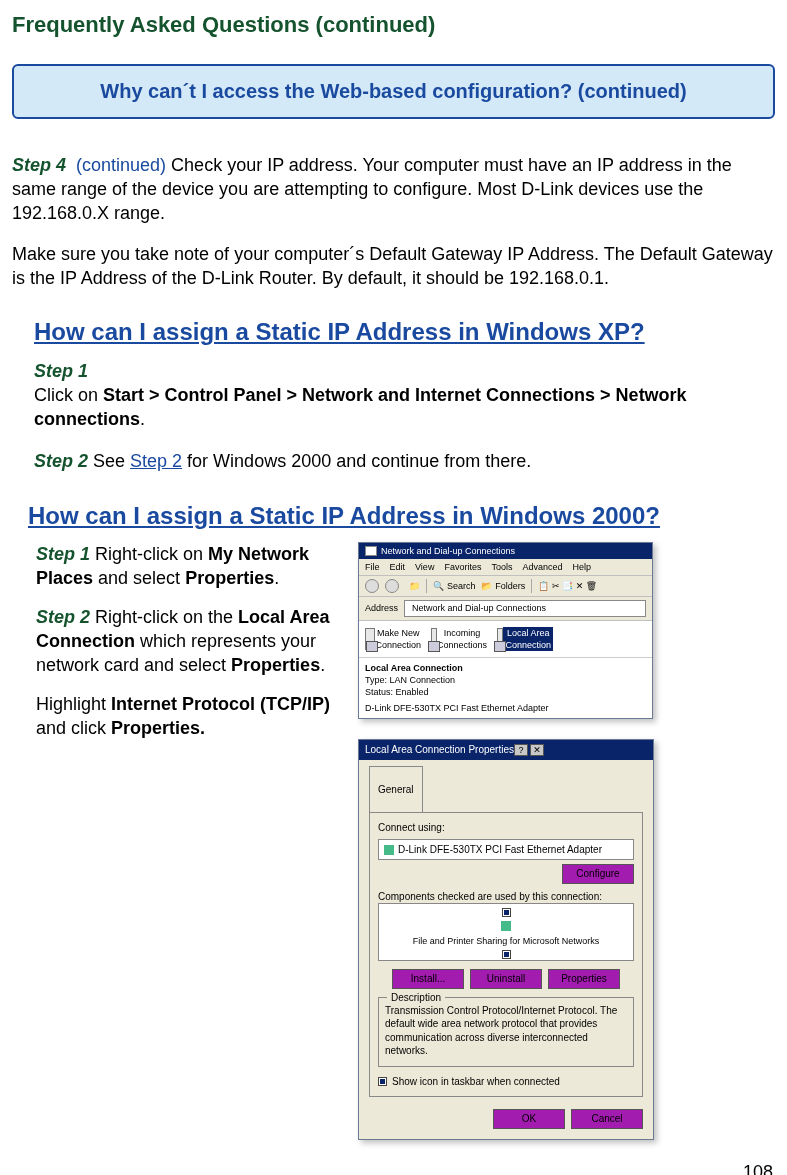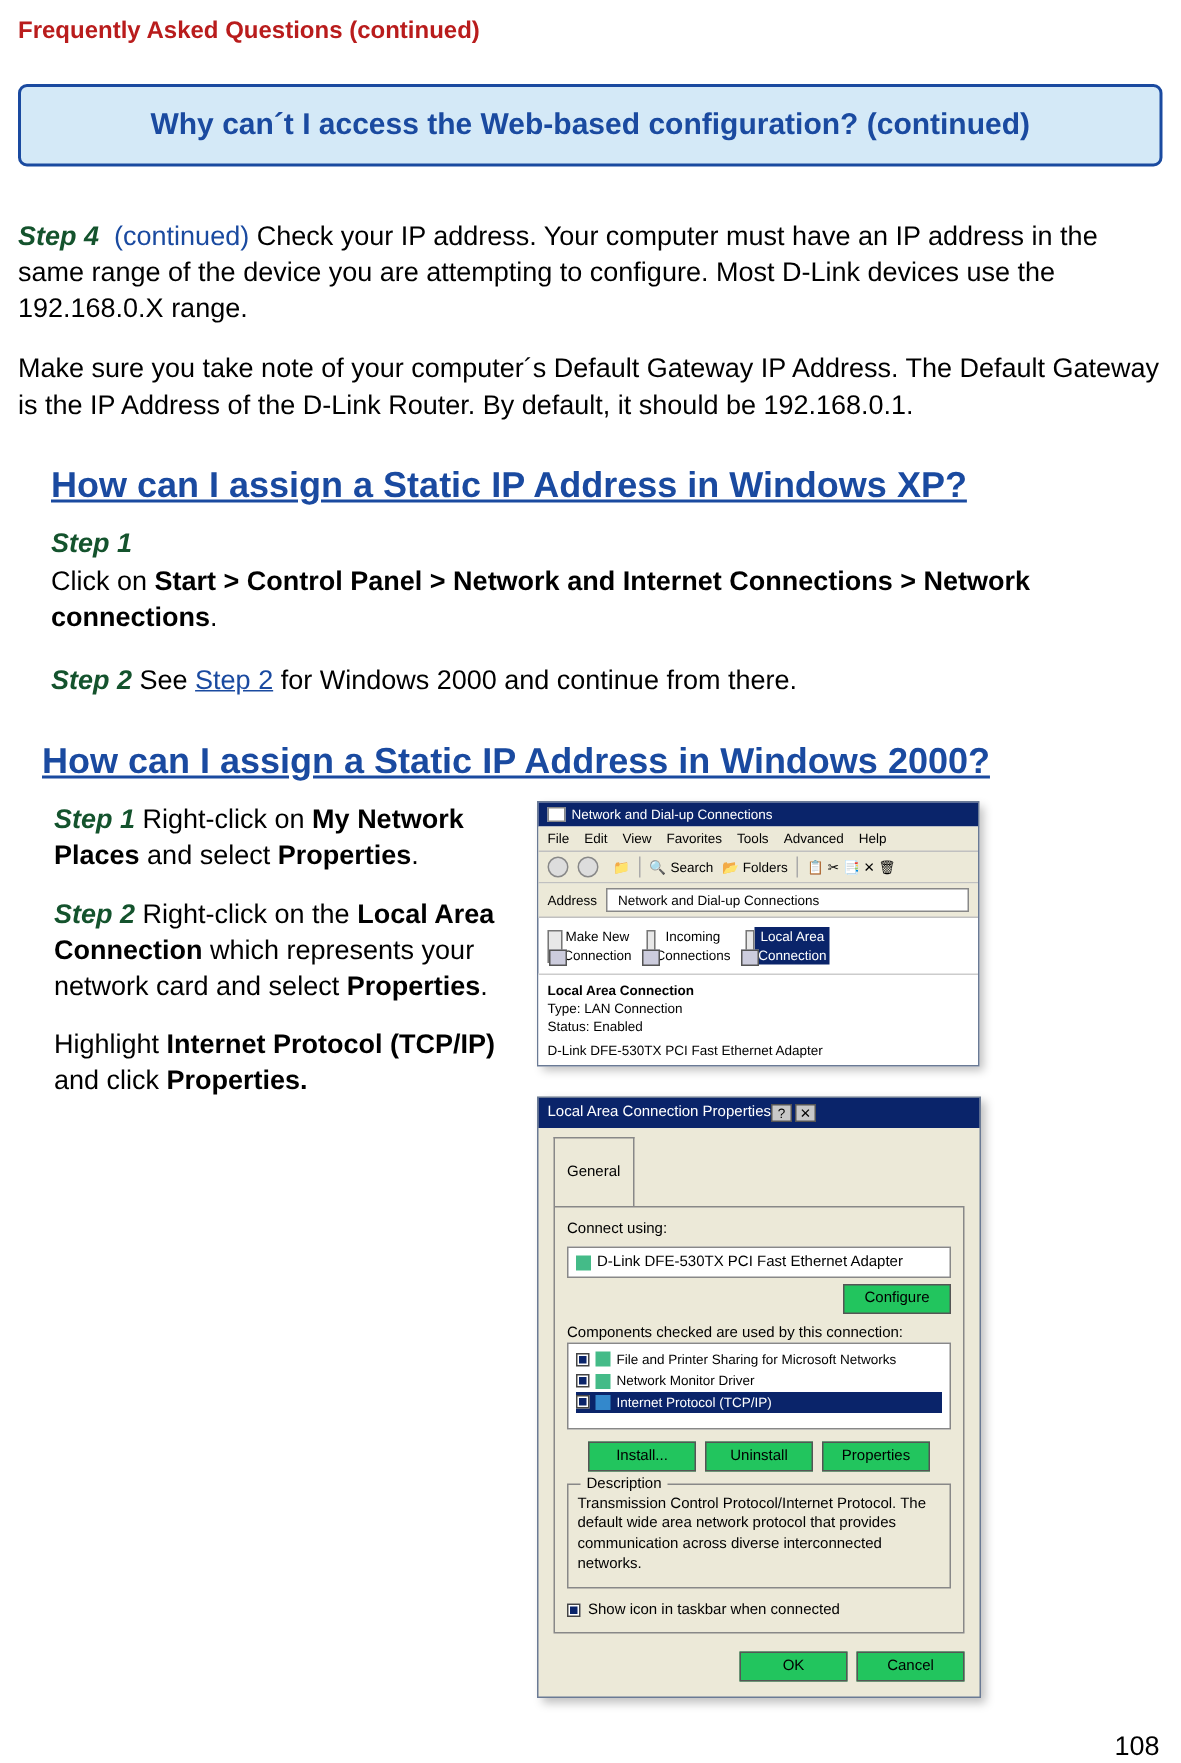--- a/index.html
+++ b/index.html
@@ -6,23 +6,23 @@
   body {
     font-family: Arial, Helvetica, sans-serif;
     width: 787px;
     background: #fff;
     color: #000;
     padding: 10px 12px 10px 12px;
     font-size: 18px;
     line-height: 1.35;
   }
   .page-title {
-    color: #b91c1c;
+    color: #14532d;
     font-weight: bold;
-    font-size: 16px;
+    font-size: 22px;
     margin-bottom: 24px;
   }
   .callout-box {
     border: 2px solid #1a4aa0;
     background: #d4e9f7;
     border-radius: 6px;
     padding: 12px 16px;
     text-align: center;
     color: #1a4aa0;
     font-weight: bold;
@@ -114,27 +114,27 @@
   
   .shot2 { width: 296px; background:#ece9d8; font-size:10px; }
   .dlg-title { background:#0a246a; color:#fff; padding:3px 6px; display:flex; align-items:center;}
   .dlg-title .wbtns { display:flex; gap:2px;}
   .dlg-title .wbtn { width:14px;height:12px;background:#c8c8c8;border:1px solid #555; font-size:9px; line-height:10px; text-align:center; color:#000;}
   .dlg-body { padding:6px 10px 8px 10px;}
   .tab { display:inline-block; background:#ece9d8; border:1px solid #888; border-bottom:none; padding:16px 8px; font-size:10px;}
   .tab-panel { border:1px solid #888; background:#ece9d8; padding:8px;}
   .whitebox { background:#fff; border:1px solid #888; padding:3px 5px;}
   .whitebox.list { height:58px; overflow:hidden;}
-  .listrow { display:flex; align-items:center; gap:4px; font-size:9px; padding:1px 0;}
+  .listrow { display:flex; align-items:center; gap:4px; font-size:9px; padding:1px 0;flex-direction:column;}
   .listrow.sel { background:#0a246a; color:#fff;}
   .chk { width:9px;height:9px;border:1px solid #444; background:#fff; display:inline-block; position:relative;}
   .chk::after{content:"";position:absolute;left:1px;top:1px;width:5px;height:5px;background:#0a246a;}
   .li-ic{width:10px;height:10px;background:#4b8; display:inline-block;}
   .btnrow { display:flex; gap:6px; justify-content:center; margin-top:8px;}
-  .winbtn { border:1px solid #555; background:#22c55e; padding:2px 0; font-size:10px; text-align:center; width:72px;}
+  .winbtn { border:1px solid #555; background:#a21caf; padding:2px 0; font-size:10px; text-align:center; width:72px;}
   .group { border:1px solid #888; margin-top:8px; padding:6px 6px 8px 6px; position:relative;}
   .group .glabel { position:absolute; top:-7px; left:8px; background:#ece9d8; padding:0 4px; font-size:10px;}
   .dlg-foot { display:flex; gap:6px; justify-content:flex-end; padding:4px 10px 10px 0;}
 
   .bold { font-weight:bold; }
   .gap-top { margin-top: 86px; }
   .page-num { text-align:right; font-size:18px; margin-top:20px; padding-right:2px;}
 </style>
 </head>
 <body>

